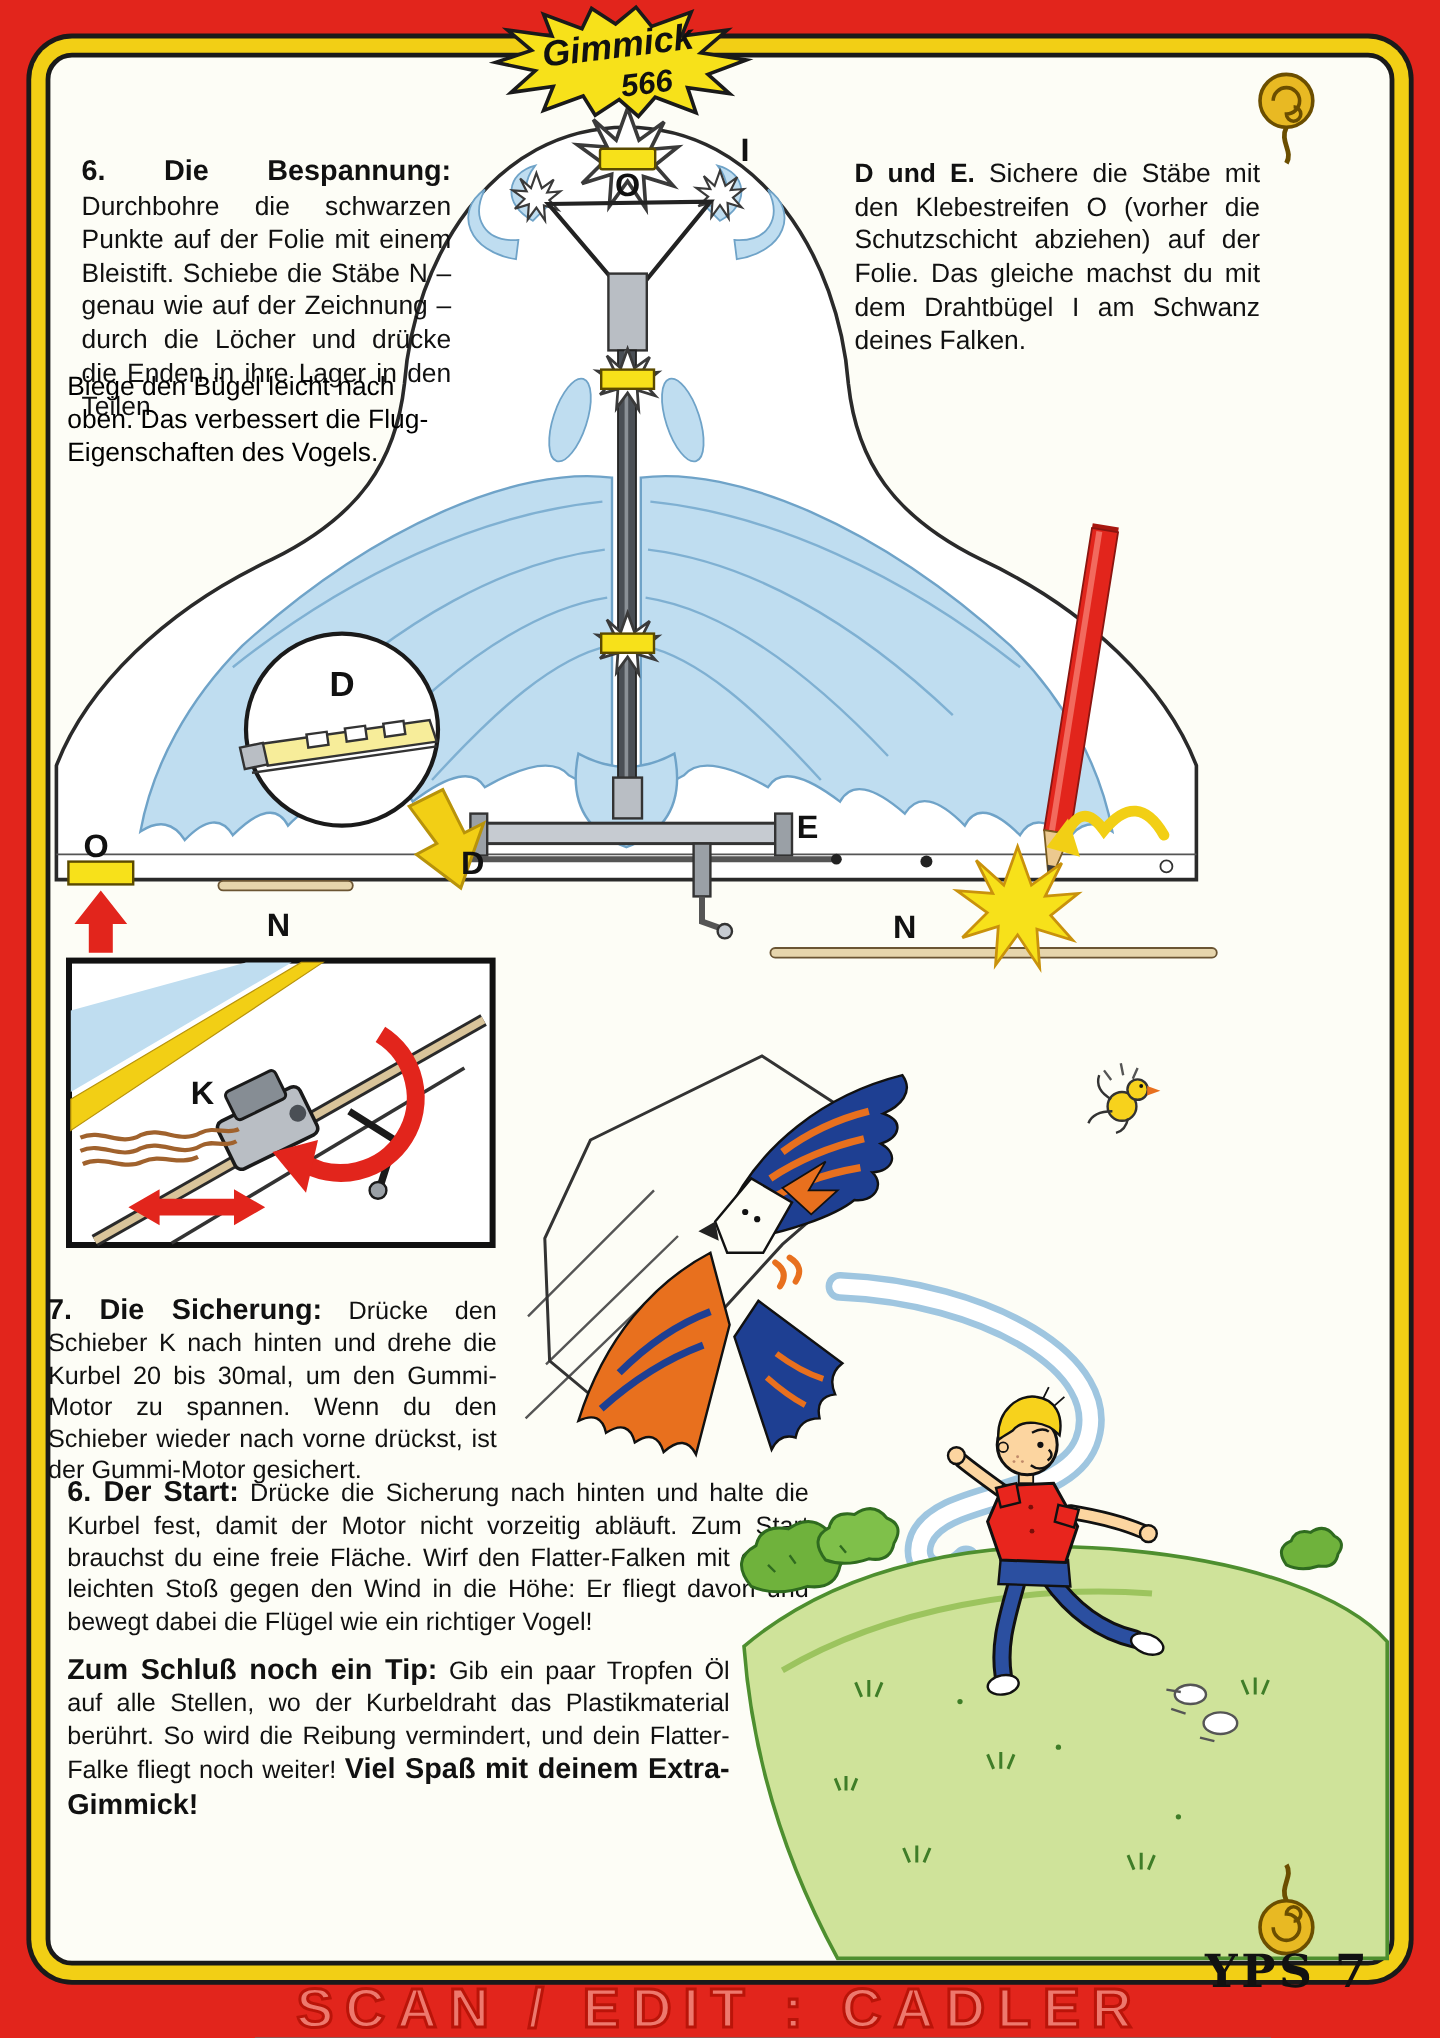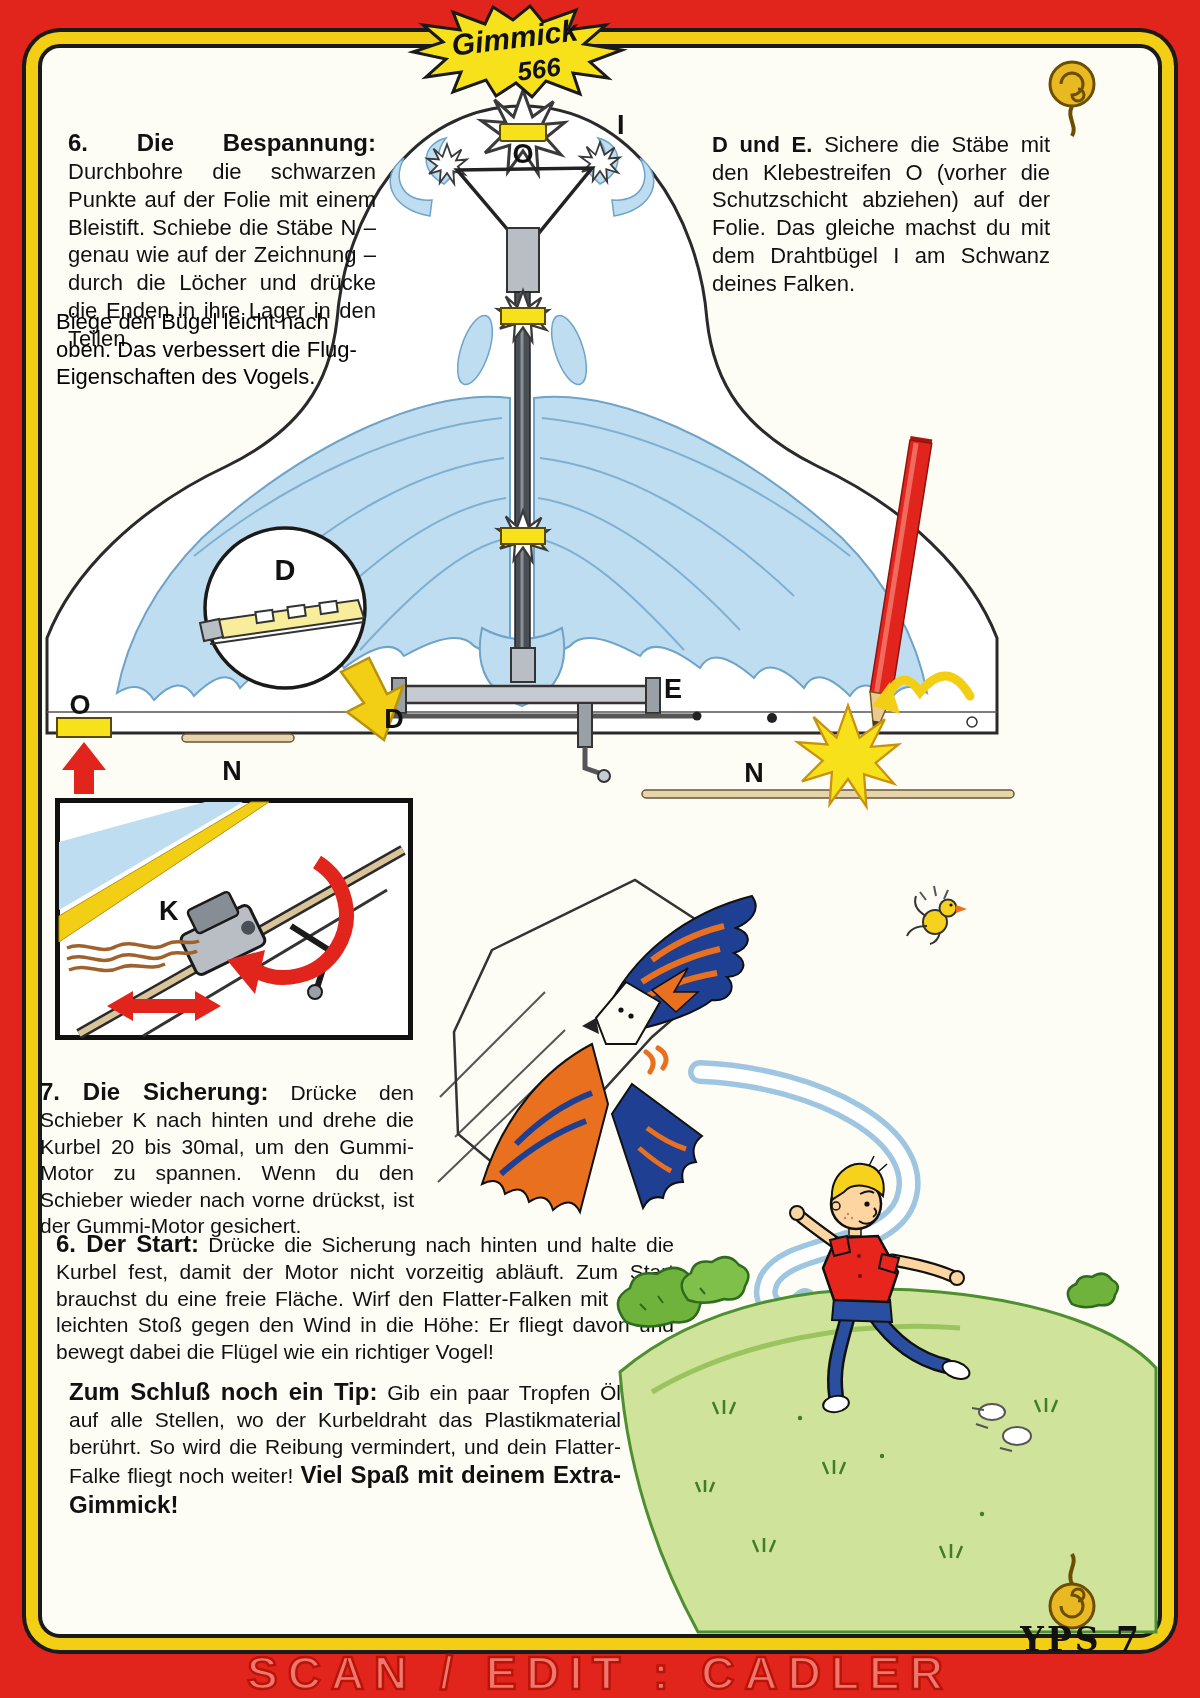--- a/index.html
+++ b/index.html
@@ -12,21 +12,21 @@
   .tb{position:absolute;z-index:2;font-size:22px;line-height:1.26;text-align:justify;}
   .tb b{font-weight:bold;}
   .run{font-size:24px;font-weight:bold;}
   .small{font-size:21px;}
   .pink{color:#000000;text-align:left;}
   svg{position:absolute;z-index:2;overflow:visible;}
   svg text{font-family:"Liberation Sans",sans-serif;}
   .lbl{font-weight:bold;font-size:27px;fill:#111;}
   .banner-text{fill:#111;}
   .yps{position:absolute;right:58px;top:1620px;z-index:4;font-family:"DejaVu Serif",serif;
-       font-weight:bold;font-size:33px;letter-spacing:3px;color:#111;}
+       font-weight:bold;font-size:38px;letter-spacing:3px;color:#111;}
   .watermark{position:absolute;left:0;right:0;top:1646px;z-index:4;text-align:center;
        font-size:46px;font-weight:bold;letter-spacing:10px;color:#ef7d72;
        -webkit-text-stroke:2.5px #b81408;opacity:.95;}
 </style>
 </head>
 <body>
 
 <div class="page">
   <div class="frame"></div>
 
@@ -147,21 +147,21 @@
     <span>Sichere die Stäbe mit den Klebestreifen O (vorher die Schutzschicht abziehen) auf der Folie. Das gleiche machst du mit dem Drahtbügel I am Schwanz deines Falken.</span>
   </p>
   <p class="tb small" style="left:40px;top:1056px;width:374px;">
     <b class="run">7. Die Sicherung:</b>
     <span>Drücke den Schieber K nach hinten und drehe die Kurbel 20 bis 30mal, um den Gummi-Motor zu spannen. Wenn du den Schieber wieder nach vorne drückst, ist der Gummi-Motor gesichert.</span>
   </p>
   <p class="tb small" style="left:56px;top:1208px;width:618px;">
     <b class="run">6. Der Start:</b>
     <span>Drücke die Sicherung nach hinten und halte die Kurbel fest, damit der Motor nicht vorzeitig abläuft. Zum Start brauchst du eine freie Fläche. Wirf den Flatter-Falken mit einem leichten Stoß gegen den Wind in die Höhe: Er fliegt davon und bewegt dabei die Flügel wie ein richtiger Vogel!</span>
   </p>
-  <p class="tb small" style="left:56px;top:1356px;width:552px;margin-left:13px;">
+  <p class="tb small" style="left:56px;top:1356px;width:552px;">
     <b class="run">Zum Schluß noch ein Tip:</b>
     <span>Gib ein paar Tropfen Öl auf alle Stellen, wo der Kurbeldraht das Plastikmaterial berührt. So wird die Reibung vermindert, und dein Flatter-Falke fliegt noch weiter!</span>
     <b class="run">Viel Spaß mit deinem Extra-Gimmick!</b>
   </p>
 
   <svg class="abs" style="left:55px;top:798px;" width="358" height="242" viewBox="0 0 358 242">
     <rect x="2.5" y="2.5" width="353" height="237" fill="#fff" stroke="#111" stroke-width="5"></rect>
     <polygon points="4,44 150,4 188,4 4,112" fill="#bfddf0"></polygon>
     <polygon points="4,118 196,4 214,4 4,144" fill="#f2cf15" stroke="#b8930a" stroke-width="1"></polygon>
     <line x1="24" y1="236" x2="348" y2="52" stroke="#2a2a2a" stroke-width="11"></line>

